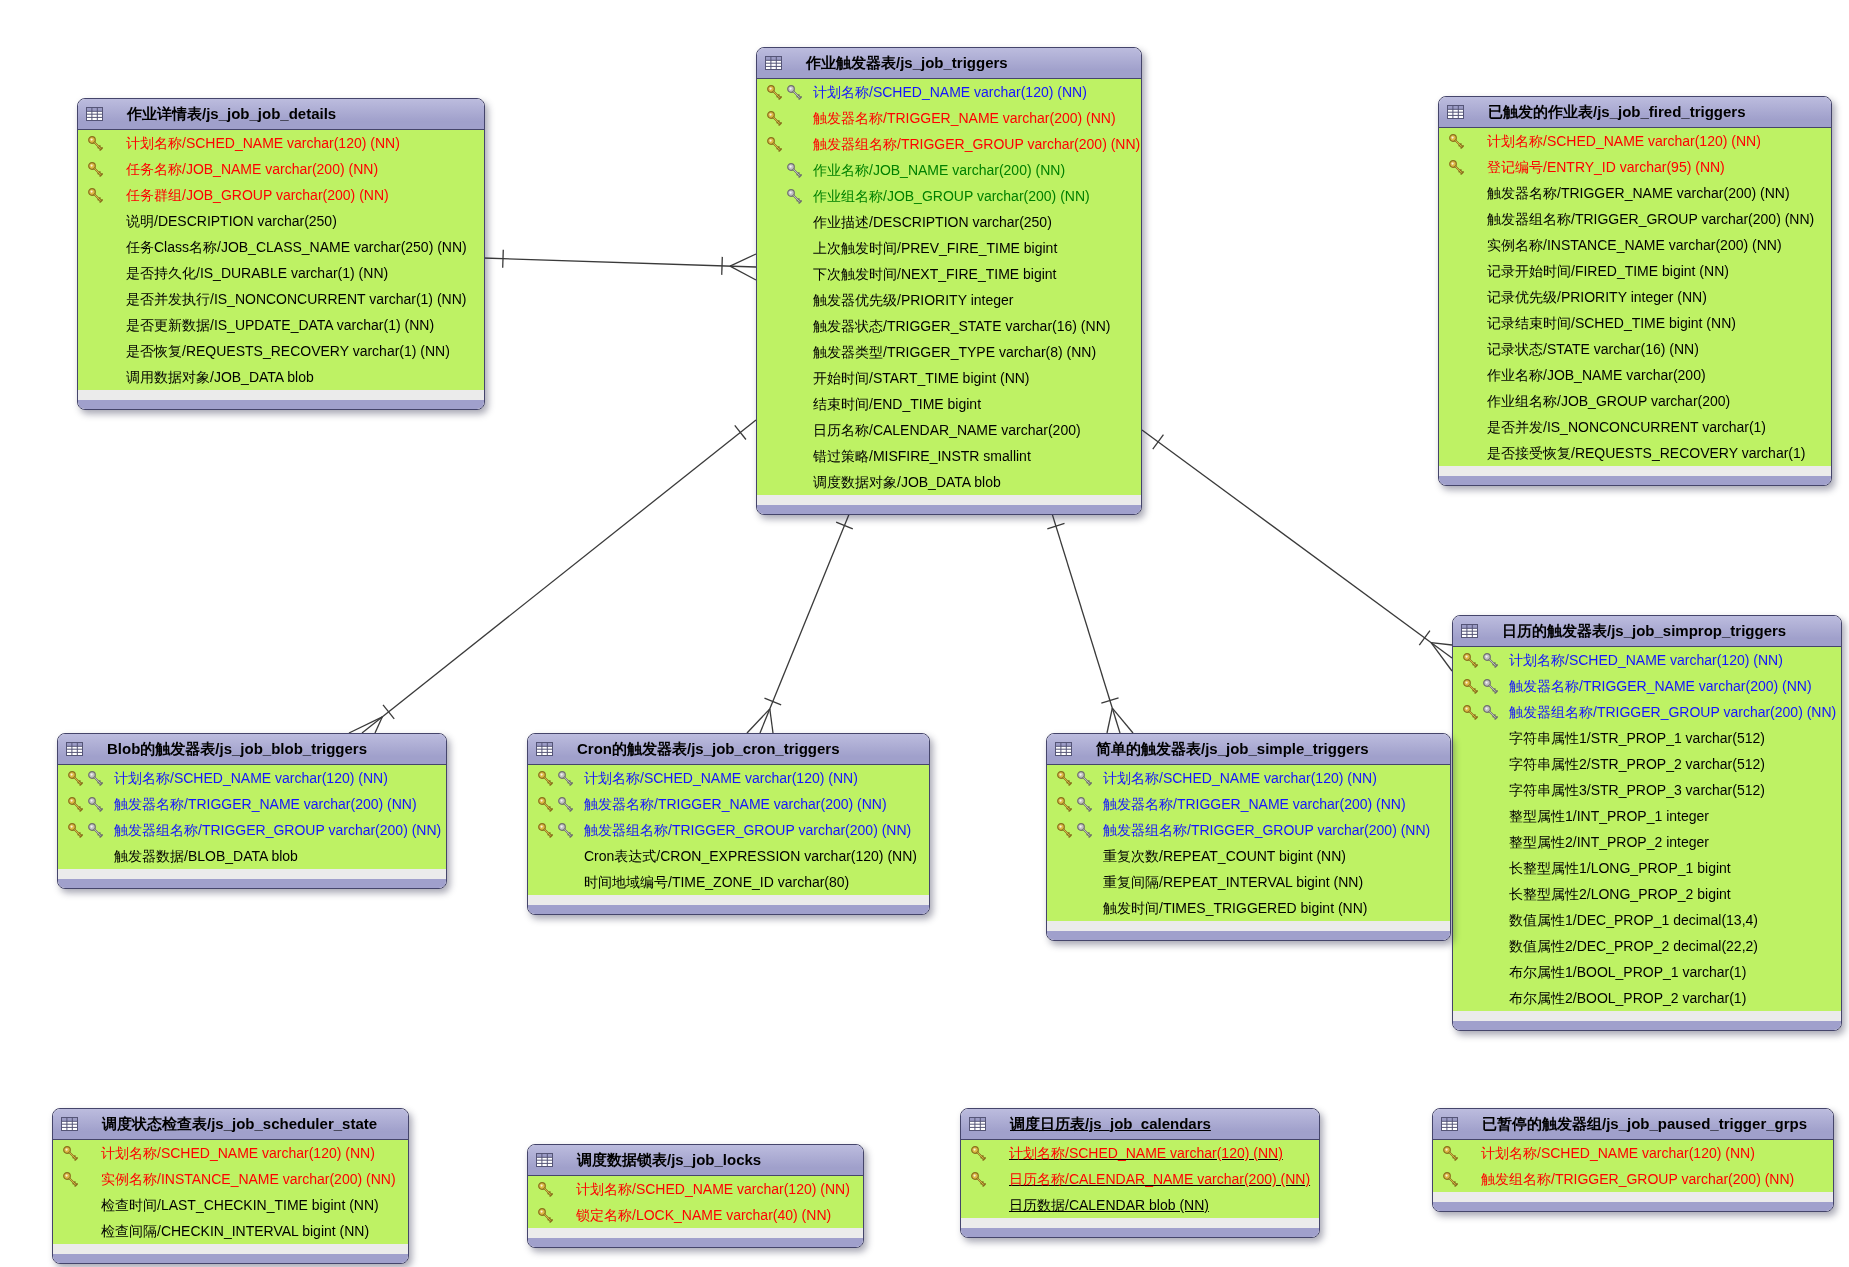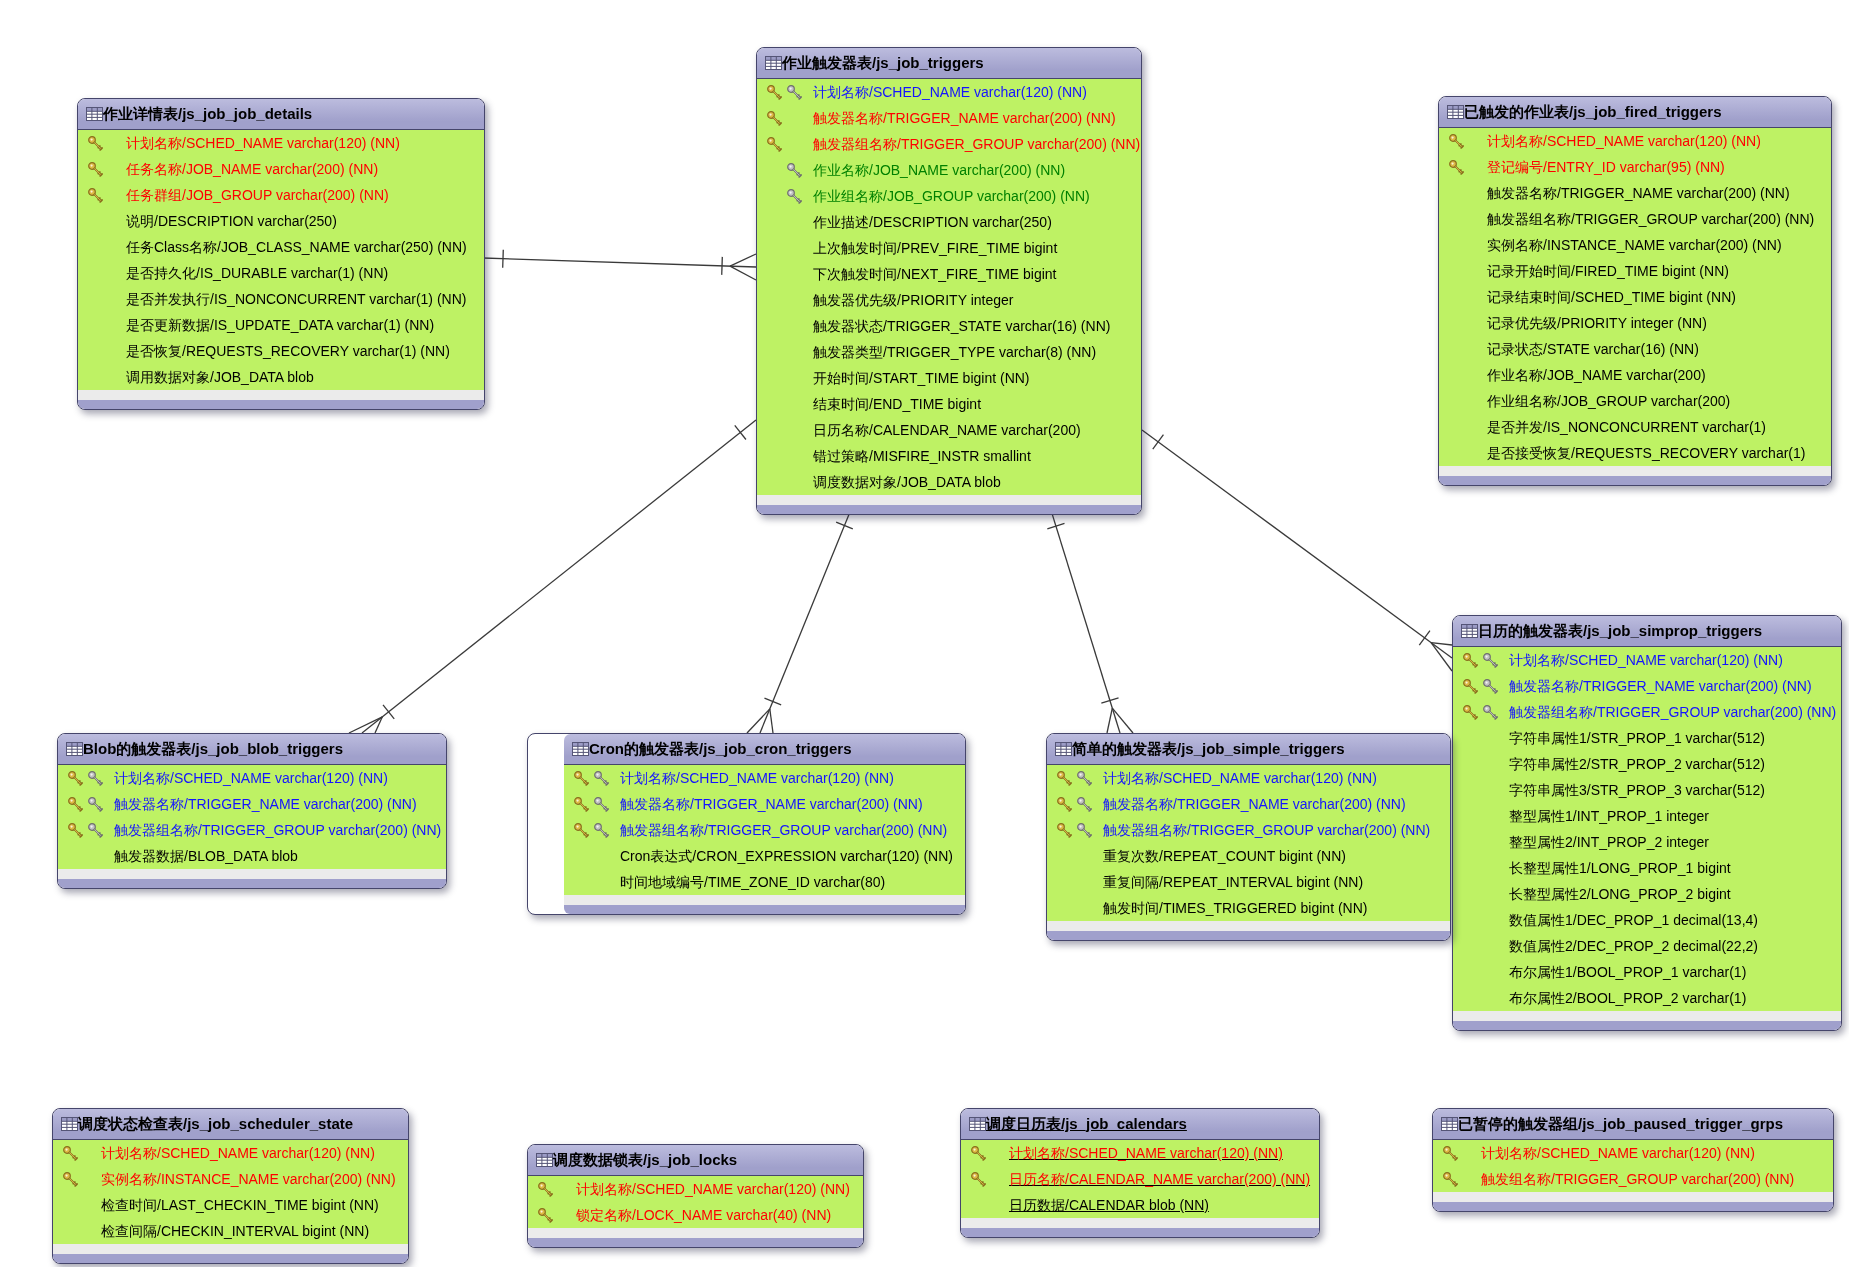--- a/index.html
+++ b/index.html
@@ -1,21 +1,21 @@
 <!DOCTYPE html>
 <html style="--bg: #FFFFFF; --tb: #45456B; --hf: #A0A0CB; --hl: #BCBCDE; --fs: #EBEBEB; --fb: #A0A0CC; --pk: #FF0000; --pkfk: #1414FF; --fk: #008000; --ft: #000000;"><head>
 <meta charset="utf-8">
 <style>
   html,body{margin:0;padding:0;background:#fff;}
   body{font-family:"Liberation Sans","DejaVu Sans",sans-serif;}
   #canvas{position:relative;width:1849px;height:1267px;background:var(--bg,#fff);overflow:hidden;}
   #rel-layer{position:absolute;left:0;top:0;z-index:1;}
   .er-table{position:absolute;z-index:2;background:#fff;border:1.5px solid var(--tb,#45456b);
     border-radius:8px;box-shadow:3px 4px 7px rgba(40,40,70,.40);overflow:hidden;}
-  .hd{height:30px;display:flex;align-items:center;gap:0;padding:0 8px;
+  .hd{height:30px;display:flex;align-items:center;gap:24px;padding:0 8px;
     background:linear-gradient(180deg,var(--hl,#bcbcde) 0%,var(--hf,#a0a0cb) 75%);
     border-bottom:1.5px solid var(--tb,#45456b);border-radius:6.5px 6.5px 0 0;
     font-size:15px;font-weight:bold;color:#000;white-space:nowrap;}
   .hd .ticon{display:flex;align-items:center;}
   .bd{background:#bef264;}
   .row{position:relative;height:26px;line-height:26px;font-size:14px;white-space:nowrap;
     padding-left:48px;color:var(--ft,#000);}
   .row.c2{padding-left:56px;}
   .row.red{color:var(--pk,#f00);}
   .row.blue{color:var(--pkfk,#1414ff);}
@@ -190,22 +190,22 @@
         <div class="row red"><span class="key k1"><svg width="17" height="17" viewBox="0 0 17 17">
     <circle cx="5" cy="5" r="3.3" fill="#DDBA45" stroke="#8a6d1c" stroke-width="1.2"></circle>
     <circle cx="4.6" cy="4.6" r="1.1" fill="#ffffff" opacity="0.8"></circle>
     <path d="M7.4 7.4 L14 14 M13.2 14.8 L15 13 M11.3 12.7 L12.9 11.1" stroke="#8a6d1c" stroke-width="1.9" fill="none" stroke-linecap="round"></path>
     <path d="M7.4 7.4 L13.6 13.6" stroke="#DDBA45" stroke-width="0.9" fill="none"></path>
   </svg></span><span>登记编号/ENTRY_ID varchar(95) (NN)</span></div>
         <div class="row"><span>触发器名称/TRIGGER_NAME varchar(200) (NN)</span></div>
         <div class="row"><span>触发器组名称/TRIGGER_GROUP varchar(200) (NN)</span></div>
         <div class="row"><span>实例名称/INSTANCE_NAME varchar(200) (NN)</span></div>
         <div class="row"><span>记录开始时间/FIRED_TIME bigint (NN)</span></div>
+        <div class="row"><span>记录优先级/PRIORITY integer (NN)</span></div>
         <div class="row"><span>记录结束时间/SCHED_TIME bigint (NN)</span></div>
-        <div class="row"><span>记录优先级/PRIORITY integer (NN)</span></div>
         <div class="row"><span>记录状态/STATE varchar(16) (NN)</span></div>
         <div class="row"><span>作业名称/JOB_NAME varchar(200)</span></div>
         <div class="row"><span>作业组名称/JOB_GROUP varchar(200)</span></div>
         <div class="row"><span>是否并发/IS_NONCONCURRENT varchar(1)</span></div>
         <div class="row"><span>是否接受恢复/REQUESTS_RECOVERY varchar(1)</span></div>
       </div>
       <div class="fgray"></div>
       <div class="fbar"></div>
     </div>
     <div class="er-table" style="left: 1452px; top: 615px; width: 388px;">
@@ -311,21 +311,21 @@
     <circle cx="5" cy="5" r="3.3" fill="#C2C2C2" stroke="#6e6e6e" stroke-width="1.2"></circle>
     <circle cx="4.6" cy="4.6" r="1.1" fill="#ffffff" opacity="0.8"></circle>
     <path d="M7.4 7.4 L14 14 M13.2 14.8 L15 13 M11.3 12.7 L12.9 11.1" stroke="#6e6e6e" stroke-width="1.9" fill="none" stroke-linecap="round"></path>
     <path d="M7.4 7.4 L13.6 13.6" stroke="#C2C2C2" stroke-width="0.9" fill="none"></path>
   </svg></span><span>触发器组名称/TRIGGER_GROUP varchar(200) (NN)</span></div>
         <div class="row c2"><span>触发器数据/BLOB_DATA blob</span></div>
       </div>
       <div class="fgray"></div>
       <div class="fbar"></div>
     </div>
-    <div class="er-table" style="left: 527px; top: 733px; width: 401px; padding-left: 36px;">
+    <div class="er-table" style="left: 527px; top: 733px; width: 401px;">
       <div class="hd">
         <span class="ticon">
           <svg width="17" height="14" viewBox="0 0 17 14">
   <rect x="0.5" y="0.5" width="16" height="13" fill="#ffffff" stroke="#555577"></rect>
   <rect x="0.5" y="0.5" width="16" height="3.8" fill="#9c9cc6" stroke="#555577"></rect>
   <path d="M5.9 0.5 V13.5 M11.3 0.5 V13.5 M0.5 7.2 H16.5 M0.5 10.4 H16.5" stroke="#555577" fill="none"></path>
 </svg>
         </span>
         <span>Cron的触发器表/js_job_cron_triggers</span>
       </div>

